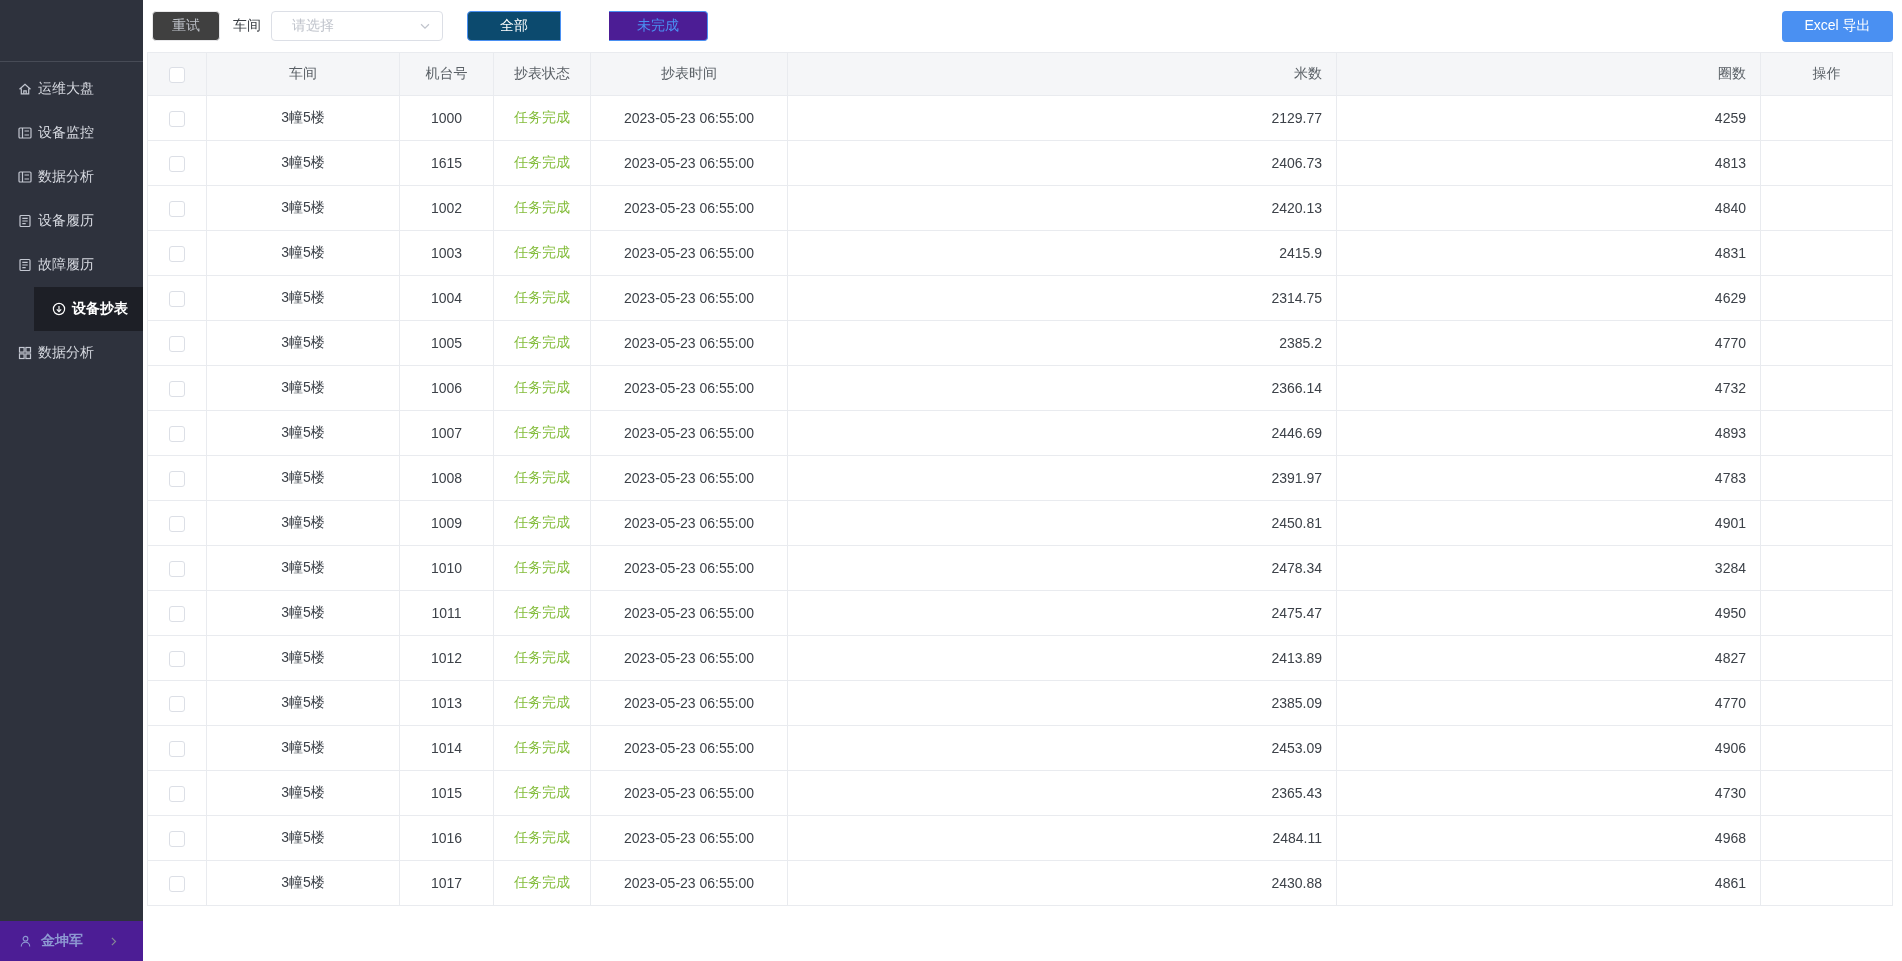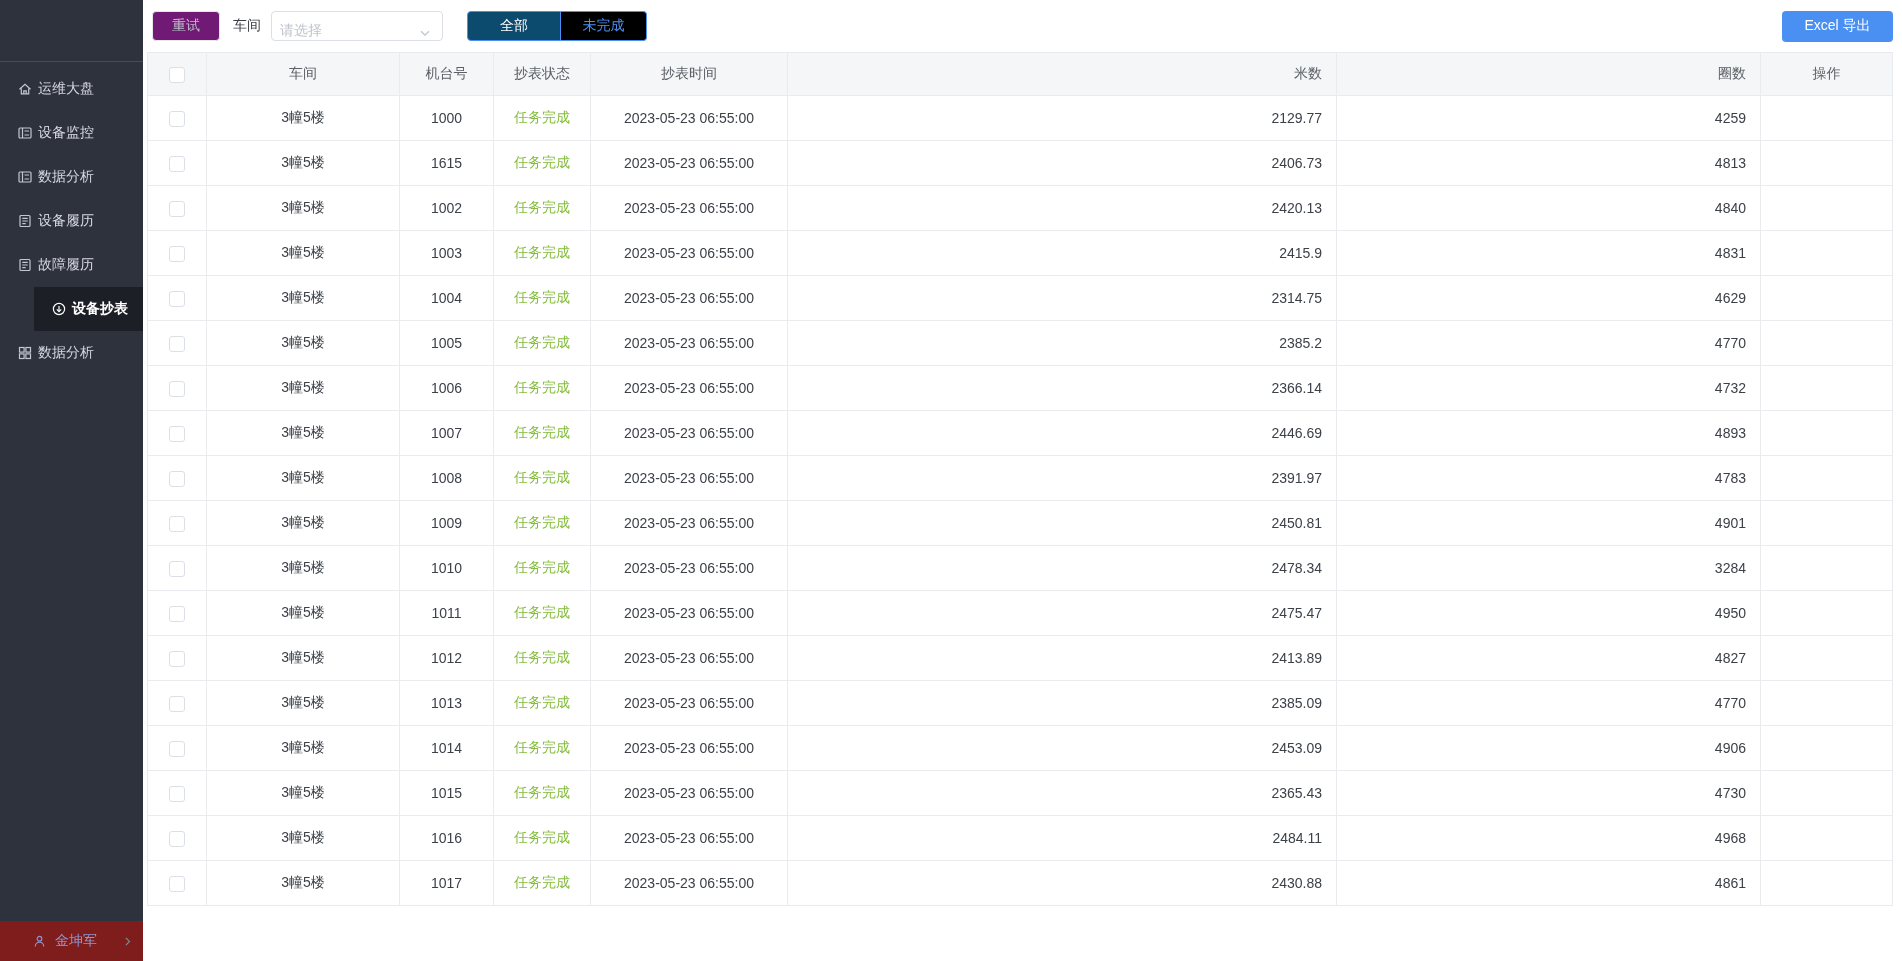--- a/index.html
+++ b/index.html
@@ -20,58 +20,58 @@
   .menu { padding-top:5px; }
   .menu-item {
     height:44px; display:flex; align-items:center;
     padding-left:17px; gap:5px;
     color:#d6d9e0; font-size:14px; cursor:pointer; white-space:nowrap;
   }
   .menu-item .ic { display:flex; color:#c3c7d1; }
   .menu-item.active { background:#1d1f26; color:#ffffff; font-weight:bold;margin-left:34px; }
   .menu-item.active .ic { color:#ffffff; }
   .sidebar-footer {
-    margin-top:auto; height:40px; background:#7f1d1d;
-    display:flex; align-items:center; padding-left:32px; gap:8px;
+    margin-top:auto; height:40px; background:#4c1d95;
+    display:flex; align-items:center; padding-left:18px; gap:8px;font-weight:bold;
   }
   .user-name { color:#8d98d2; font-size:14px; }
   .user-icon { color:#8d98d2; display:flex; }
   .chev { color:#858a96; display:flex; margin-left:16px; }
 
   
   .main { flex:1; display:flex; flex-direction:column; min-width:0; background:#fff; }
 
   
   .toolbar { height:52px; display:flex; align-items:center; padding:0 9px; }
   .btn {
     height:30px; border-radius:4px; font-size:14px;
     display:inline-flex; align-items:center; justify-content:center;
     cursor:pointer; border:1px solid transparent; background:none;
     font-family:inherit;
   }
   .btn-retry {
-    width:68px; background:#701a75; border:1px solid #e8e8ea; color:#bdc1c8;
+    width:68px; background:#404040; border:1px solid #e8e8ea; color:#bdc1c8;
     cursor:not-allowed;
   }
   .lbl-workshop { margin-left:13px; color:#3c4046; }
   .select {
     margin-left:10px; width:172px; height:30px;
     border:1px solid #dcdfe6; border-radius:4px; background:#fff;
-    display:flex; align-items:flex-end; padding:0 10px 0 8px; cursor:pointer;
+    display:flex; align-items:center; padding:0 10px 0 20px; cursor:pointer;
   }
   .select .placeholder { color:#c0c4cc; flex:1; font-size:14px; }
   .select .caret { color:#c0c4cc; display:flex; }
   .btn-group { margin-left:24px; display:inline-flex; }
   .btn-all {
     width:94px; background:#0c4a6e; border:1px solid #4a90f2; color:#fff;
     border-radius:4px 0 0 4px;
   }
   .btn-incomplete {
-    width:86px; background:#000000; border:1px solid #4a90f2; color:#4a90f2;
-    border-left:none; border-radius:0 4px 4px 0;
+    width:99px; background:#4c1d95; border:1px solid #4a90f2; color:#4a90f2;
+    border-left:none; border-radius:0 4px 4px 0;margin-left:48px;
   }
   .spacer { flex:1; }
   .btn-export { width:111px; height:31px; background:#4a90f2; color:#fff; }
 
   
   .table-wrap { margin:0 9px 0 4px; }
   table { width:100%; border-collapse:collapse; table-layout:fixed; }
   th, td { border:1px solid #e9ebef; overflow:hidden; white-space:nowrap; }
   thead th {
     height:43px; background:#f5f6f8; color:#5a6066;

